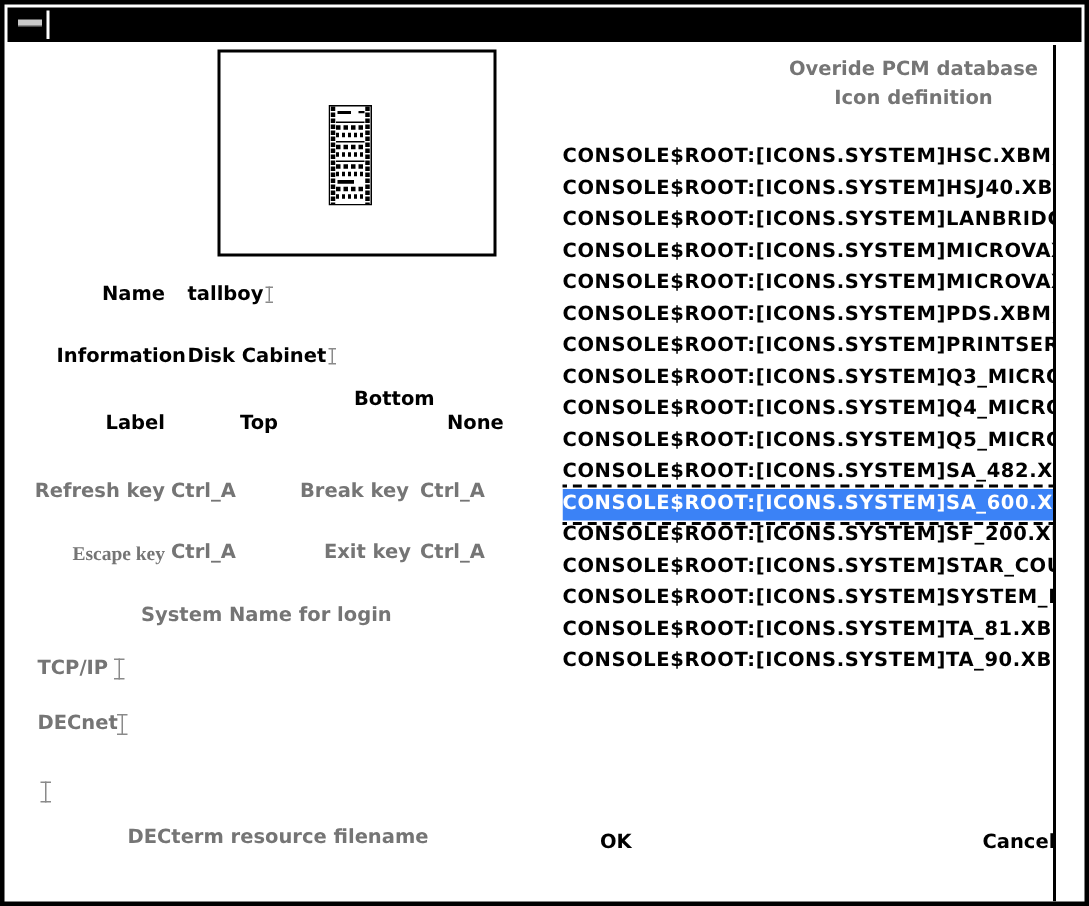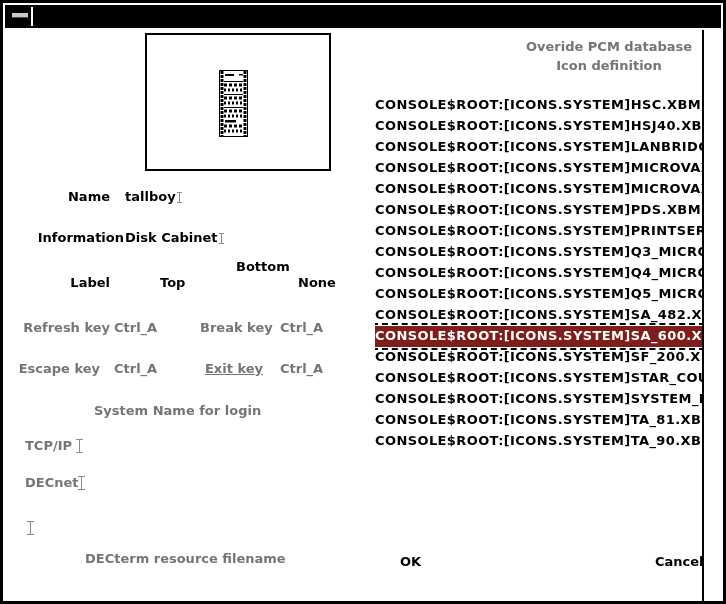--- a/index.html
+++ b/index.html
@@ -66,21 +66,21 @@
   
   .icon-list {
     position:absolute; left:372px; top:92px; width:327px; height:402px;
     overflow:hidden;
   }
   .list-row {
     position:relative; display:block; height:21px; line-height:20px;
     width:327px; overflow:hidden; letter-spacing:0.4px; cursor:default;
   }
   .list-row.selected {
-    background:#7f1d1d; color:#fff;
+    background:#3b82f6; color:#fff;
     outline:2px dashed #000; outline-offset:1px;
   }
   .btn { cursor:default; }
 </style>
 </head>
 <body>
 
 <div class="window">
 
   <div class="titlebar">
@@ -122,23 +122,23 @@
   <div class="lbl right" style="left:19px; top:271px; width:88px;">Label</div>
   <div class="opt" style="left:137px; top:271px;margin-left:20px;">Top</div>
   <div class="opt" style="left:210px; top:255px;margin-left:23px;">Bottom</div>
   <div class="opt" style="left:295px; top:271px;">None</div>
 
   <div class="lbl right dim" style="left:10px; top:316px; width:97px;">Refresh key</div>
   <div class="val dim" style="left:111px; top:316px;">Ctrl_A</div>
   <div class="lbl right dim" style="left:197px; top:316px; width:70px;">Break key</div>
   <div class="val dim" style="left:277px; top:316px;">Ctrl_A</div>
 
-  <div class="lbl right dim" style="left:0; top:357px; width:97px;">Escape key</div>
+  <div class="lbl right dim" style="left:10px; top:357px; width:97px;font-family:Liberation Serif, serif;">Escape key</div>
   <div class="val dim" style="left:111px; top:357px;">Ctrl_A</div>
-  <div class="lbl right dim" style="left:190px; top:357px; width:70px;text-decoration:underline;">Exit key</div>
+  <div class="lbl right dim" style="left:201px; top:357px; width:70px;">Exit key</div>
   <div class="val dim" style="left:277px; top:357px;">Ctrl_A</div>
 
   <div class="lbl dim" style="left:91px; top:399px;">System Name for login</div>
 
   <div class="lbl dim" style="left:22px; top:434px;">TCP/IP</div>
   <div class="field" style="left:72px; top:433px;">
     <span class="ibeam"></span>
   </div>
 
   <div class="lbl dim" style="left:22px; top:471px;">DECnet</div>

